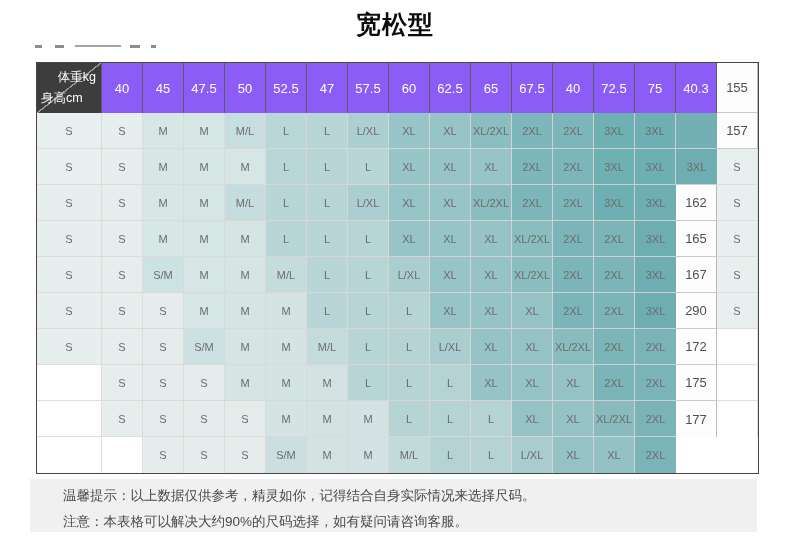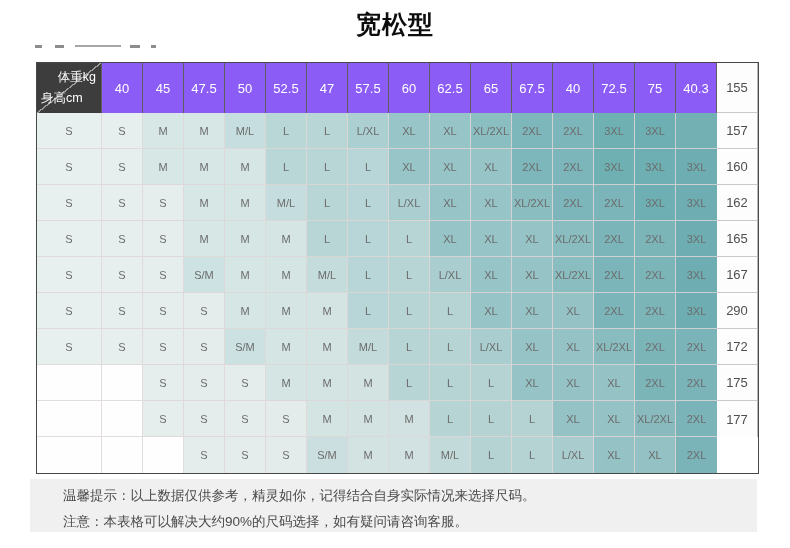--- a/index.html
+++ b/index.html
@@ -140,21 +140,20 @@
       <div class="cell" style="background: rgb(185, 214, 215);">L</div>
       <div class="cell" style="background: rgb(184, 214, 215);">L</div>
       <div class="cell" style="background: rgb(152, 197, 199);">XL</div>
       <div class="cell" style="background: rgb(151, 197, 199);">XL</div>
       <div class="cell" style="background: rgb(151, 196, 198);">XL</div>
       <div class="cell" style="background: rgb(125, 183, 187);">2XL</div>
       <div class="cell" style="background: rgb(125, 182, 186);">2XL</div>
       <div class="cell" style="background: rgb(111, 176, 179);">3XL</div>
       <div class="cell" style="background: rgb(110, 175, 179);">3XL</div>
       <div class="cell lastcol" style="background: rgb(110, 174, 178);">3XL</div>
-      <div class="rlabel">160</div>
       <div class="cell" style="background: rgb(231, 240, 239);">S</div>
       <div class="cell" style="background: rgb(230, 239, 238);">S</div>
       <div class="cell" style="background: rgb(229, 238, 237);">S</div>
       <div class="cell" style="background: rgb(214, 231, 230);">M</div>
       <div class="cell" style="background: rgb(213, 230, 229);">M</div>
       <div class="cell" style="background: rgb(197, 221, 222);">M/L</div>
       <div class="cell" style="background: rgb(185, 214, 215);">L</div>
       <div class="cell" style="background: rgb(184, 214, 215);">L</div>
       <div class="cell" style="background: rgb(171, 207, 209);">L/XL</div>
       <div class="cell" style="background: rgb(151, 197, 199);">XL</div>

